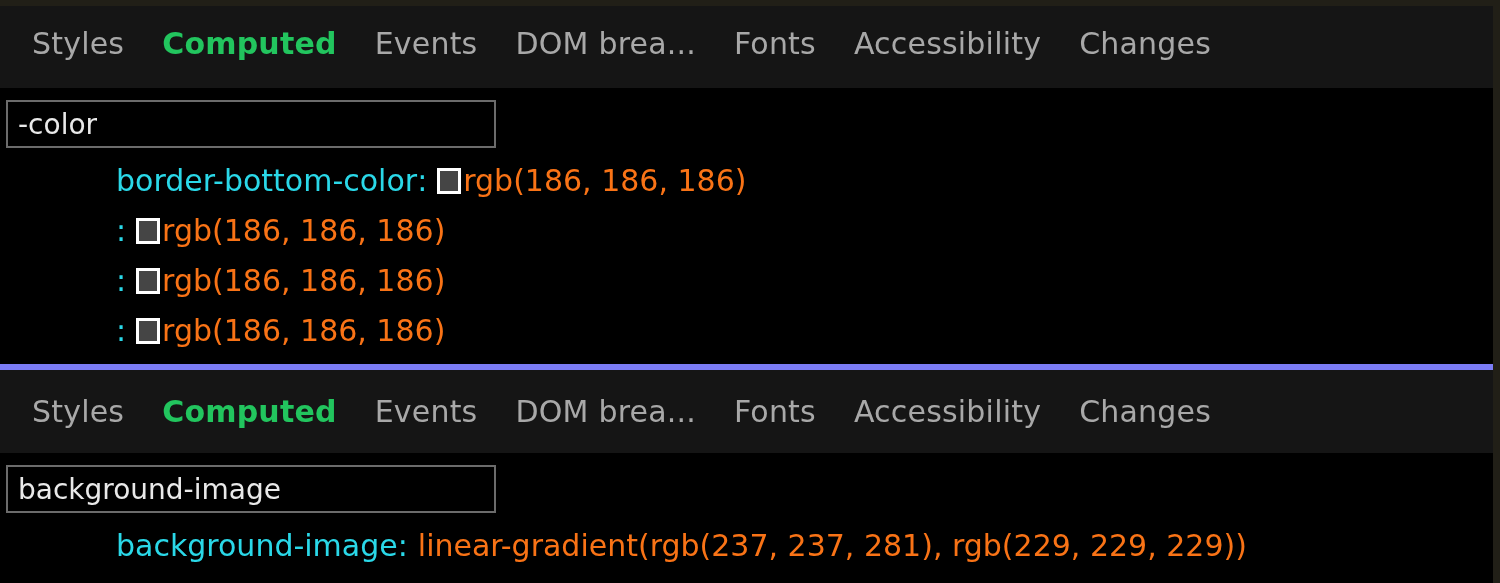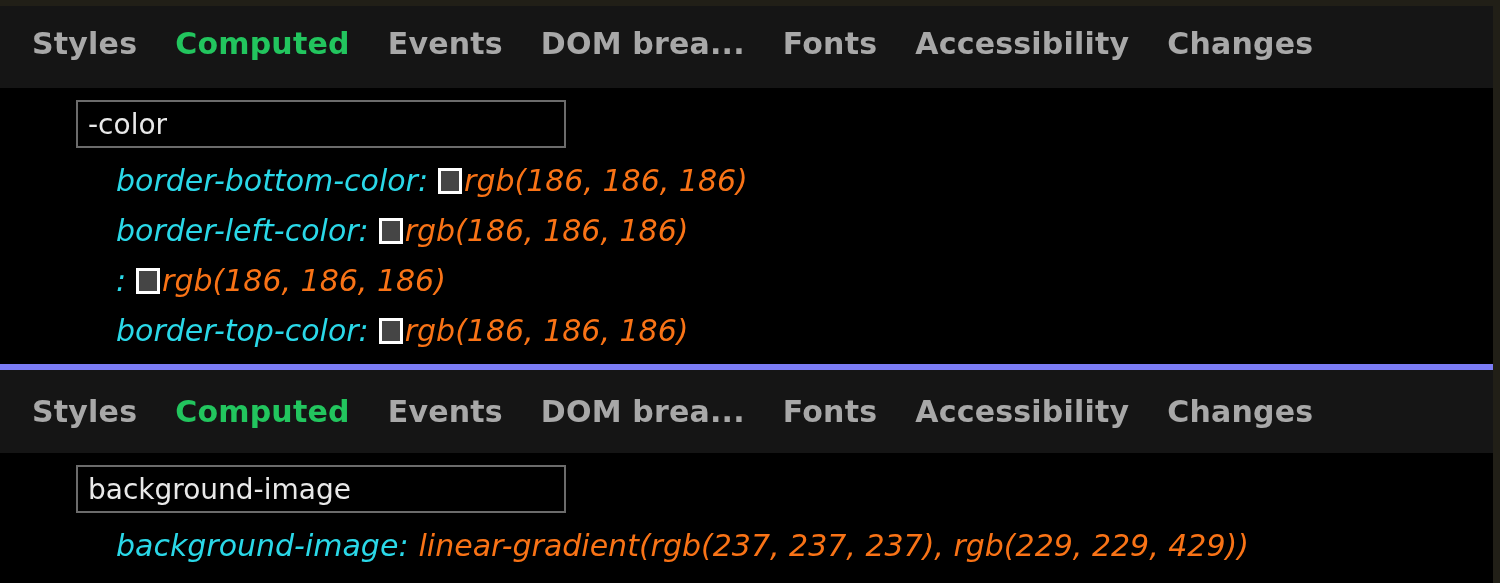--- a/index.html
+++ b/index.html
@@ -64,53 +64,51 @@
   }
   .panel-bottom .tabbar { height: 83px; }
 
   .tab {
     color: #a8a8a8;
     font-size: 30px;
     line-height: 1;
     letter-spacing: .2px;
     white-space: nowrap;
     cursor: pointer;
-    font-weight: 700;
+    font-weight: 400;
   }
   .tab.active {
     color: #22c55e;
     font-weight: 700;
   }
 
   
   .filter-row {
-    padding: 12px 0 0 28px;
+    padding: 12px 0 0 6px;
     background: #000;
-    margin-left: 48px;
   }
   .filter-input {
     width: 490px;
     height: 48px;
     background: #000000;
     border: 2px solid #6b6b6b;
     color: #e9e9e9;
     font-family: "DejaVu Sans", "Liberation Sans", sans-serif;
     font-size: 28px;
     padding: 0 10px;
     outline: none;
     border-radius: 0;
     display: block;
   }
   .filter-input::placeholder { color: #777; }
 
   
   .prop-list {
     padding: 8px 0 0 0;
     background: #000;
-    font-style: italic;
   }
   .prop-row {
     display: flex;
     align-items: center;
     height: 50px;
     padding-left: 116px;
     white-space: nowrap;
     line-height: 1;
   }
   .prop-name {
@@ -167,32 +165,30 @@
     </div>
 
     <div class="prop-list" id="proplist-top">
         <div class="prop-row">
           <span class="prop-name">border-bottom-color</span>
           <span class="prop-colon">:</span>
           <span class="swatch" style="background: rgb(69, 69, 69);"></span>
           <span class="prop-value">rgb(186, 186, 186)</span>
         </div>
         <div class="prop-row">
-          <span class="prop-name">border-left-color</span>
-          <span class="prop-colon">:</span>
-          <span class="swatch" style="background: rgb(69, 69, 69);"></span>
-          <span class="prop-value">rgb(186, 186, 186)</span>
-        </div>
-        <div class="prop-row">
-          <span class="prop-colon">:</span>
-          <span class="swatch" style="background: rgb(69, 69, 69);"></span>
-          <span class="prop-value">rgb(186, 186, 186)</span>
-        </div>
-        <div class="prop-row">
-          <span class="prop-name">border-top-color</span>
+          <span class="prop-colon">:</span>
+          <span class="swatch" style="background: rgb(69, 69, 69);"></span>
+          <span class="prop-value">rgb(186, 186, 186)</span>
+        </div>
+        <div class="prop-row">
+          <span class="prop-colon">:</span>
+          <span class="swatch" style="background: rgb(69, 69, 69);"></span>
+          <span class="prop-value">rgb(186, 186, 186)</span>
+        </div>
+        <div class="prop-row">
           <span class="prop-colon">:</span>
           <span class="swatch" style="background: rgb(69, 69, 69);"></span>
           <span class="prop-value">rgb(186, 186, 186)</span>
         </div>
       </div>
   </div>
 
   <div class="divider"></div>
 
   <div class="panel panel-bottom">
@@ -207,18 +203,18 @@
       </div>
 
     <div class="filter-row">
       <input class="filter-input" type="text" id="filter-bottom" value="background-image" style="">
     </div>
 
     <div class="prop-list" id="proplist-bottom">
         <div class="prop-row">
           <span class="prop-name">background-image</span>
           <span class="prop-colon">:</span>
-          <span class="prop-value">linear-gradient(rgb(237, 237, 237), rgb(229, 229, 429))</span>
+          <span class="prop-value">linear-gradient(rgb(237, 237, 281), rgb(229, 229, 229))</span>
         </div>
       </div>
   </div>
 
 </div>
 
 </body></html>

